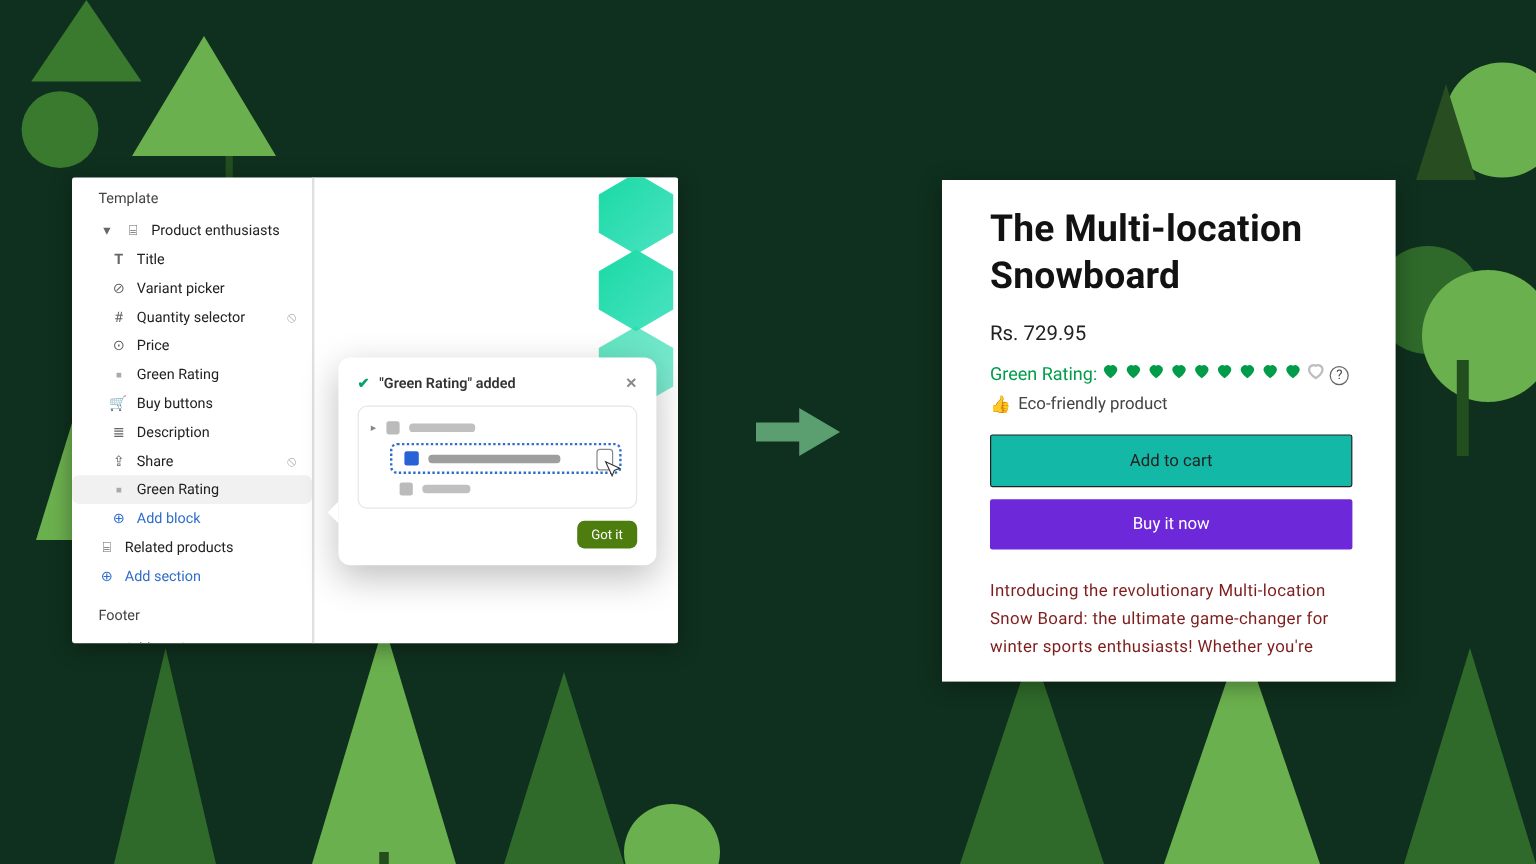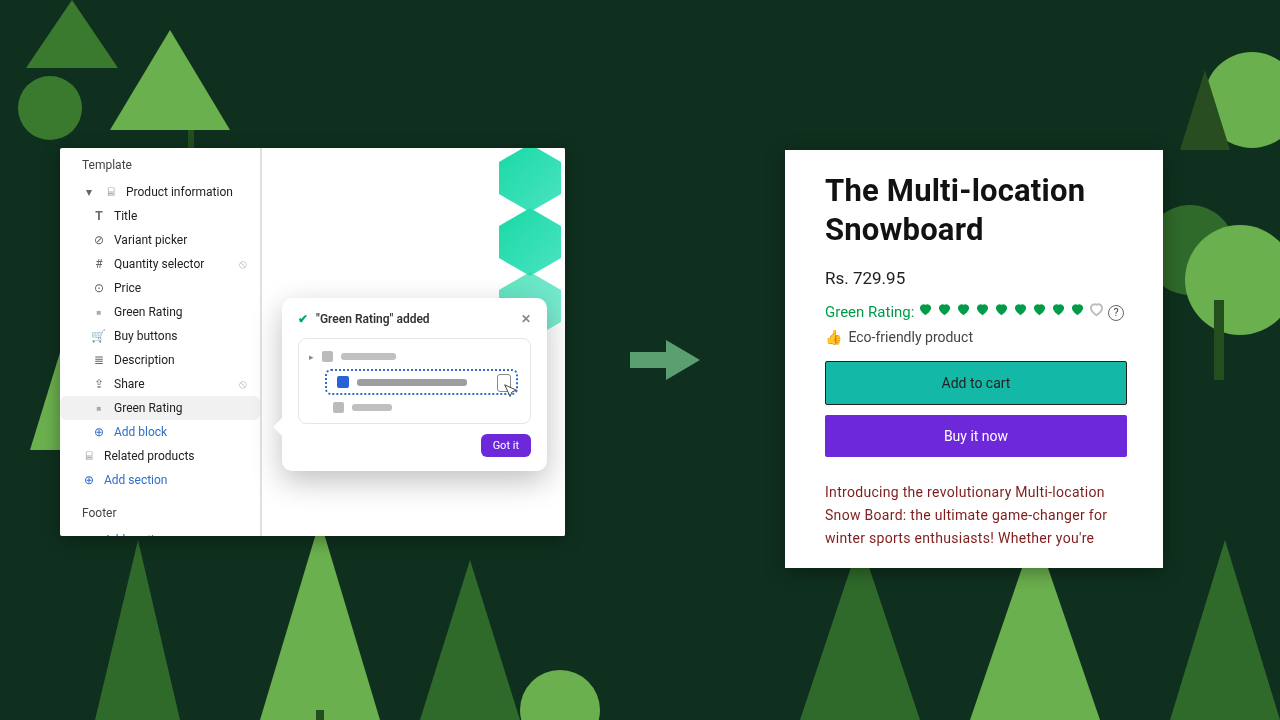--- a/index.html
+++ b/index.html
@@ -26,21 +26,21 @@
   .mock{margin:12px 0 10px 0;border:1px solid #e6e6e6;border-radius:8px;padding:8px 8px 6px 8px}
   .mk-row{display:flex;align-items:center;gap:8px;padding:4px 2px}
   .mk-sq{width:11px;height:11px;background:#bbb;border-radius:2px}
   .mk-bar{height:7px;background:#c0c0c0;border-radius:3px}
   .mk-drop{height:26px;border:2px dotted #2f6ecb;border-radius:6px;display:flex;align-items:center;padding:0 24px 0 10px;position:relative;margin:3px 4px 3px 18px}
   .mk-drop .blue{width:12px;height:12px;background:#2962d6;border-radius:2px;margin-right:8px}
   .mk-drop .bar2{height:7px;background:#9e9e9e;border-radius:3px;width:110px}
   .mk-handle{position:absolute;right:5px;top:3px;width:14px;height:18px;border:1px solid #888;border-radius:3px;background:#fff}
   .mk-cursor{position:absolute;right:-4px;top:12px;width:18px;height:18px}
   .popover .desc{font-size:11px;color:#555;line-height:1.5;margin:6px 0 10px 0}
-  .gotit{float:right;background:#6d28d9;color:#fff;border:none;font-size:11px;padding:5px 12px;border-radius:6px;cursor:pointer}
+  .gotit{float:right;background:#4d7c0f;color:#fff;border:none;font-size:11px;padding:5px 12px;border-radius:6px;cursor:pointer}
   
   .big-arrow{position:absolute;left:630px;top:330px;width:70px;height:60px}
   
   .panel-right{position:absolute;left:785px;top:150px;width:378px;height:418px;background:#fff;box-shadow:0 4px 18px rgba(0,0,0,0.35);padding:22px 36px 12px 40px;overflow:hidden}
   .ptitle{font-size:31px;font-weight:700;color:#121212;line-height:1.25;letter-spacing:.2px}
   .price{font-size:17px;color:#222;margin:18px 0 14px 0}
   .rating-line{display:flex;align-items:flex-end;gap:2px;margin-bottom:8px}
   .rating-label{color:#009c4a;font-size:15px;margin-right:2px}
   .heart{width:15px;height:15px;fill:#009c4a}
   .heart.empty{fill:none;stroke:#bdbdbd;stroke-width:2}
@@ -81,21 +81,21 @@
     <polygon points="1180,150 1230,150 1205,70" fill="#274d21"></polygon>
   </svg>
 </div>
 
 <div class="panel-left">
   <div class="sidebar">
     <div class="sb-heading">Template</div>
     <div class="sb-row">
       <span class="ico">▾</span>
       <span class="ico">⌸</span>
-      <span>Product information</span>
+      <span>Product enthusiasts</span>
     </div>
 
     <div class="sb-row indent">
       <span class="ico">
           <b>T</b>
         </span>
       <span>Title</span>
     </div>
     <div class="sb-row indent">
       <span class="ico">⊘</span>

